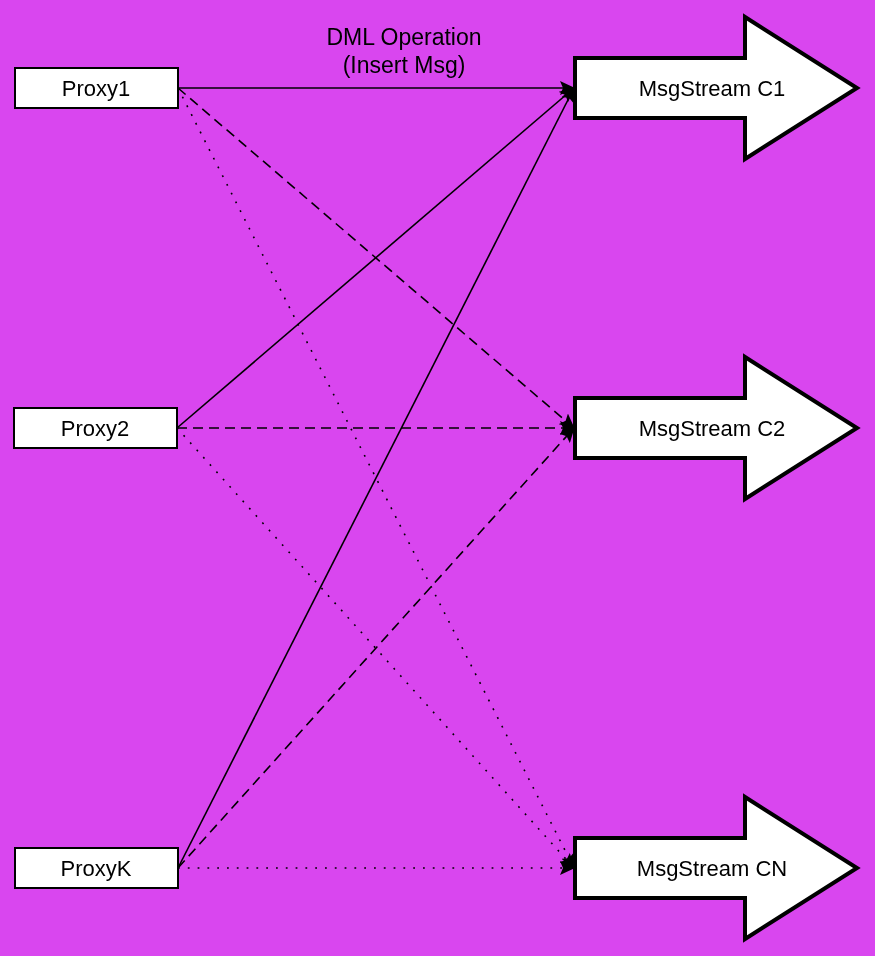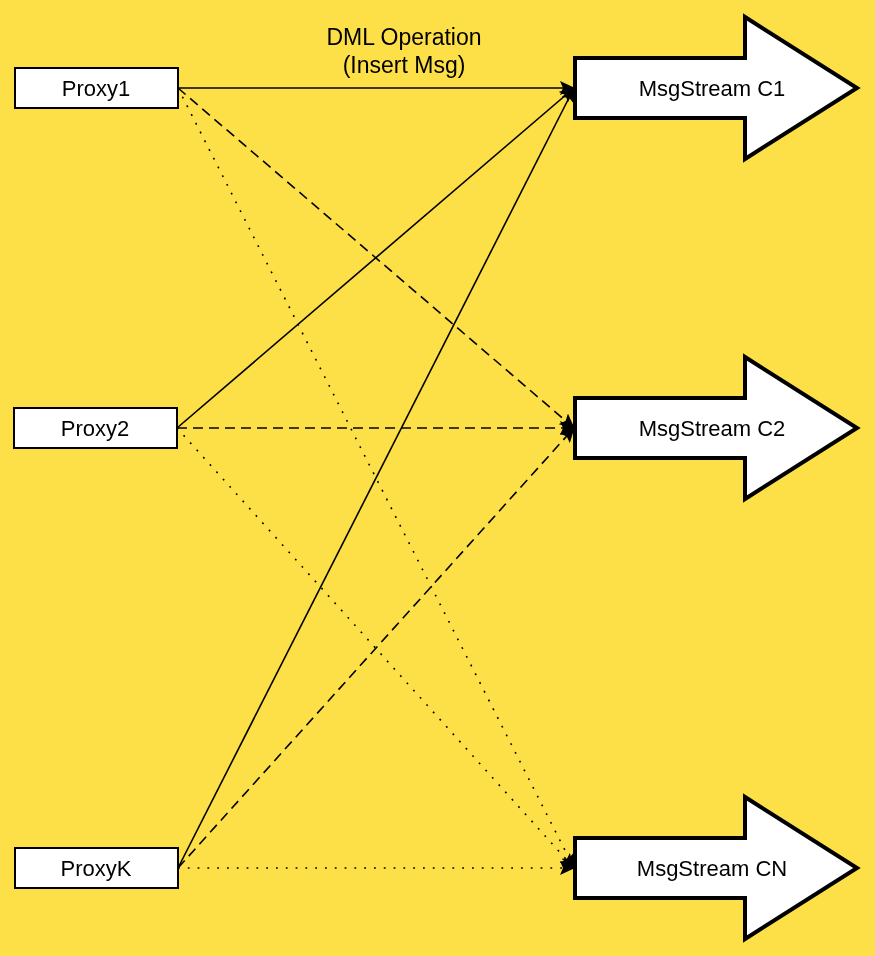--- a/index.html
+++ b/index.html
@@ -4,21 +4,21 @@
 <style>
   html, body {
     margin: 0;
     padding: 0;
     background: #ffffff;
   }
   #canvas {
     position: relative;
     width: 875px;
     height: 956px;
-    background: #fde047;
+    background: #d946ef;
     overflow: hidden;
   }
   svg {
     display: block;
     font-family: "Liberation Sans", sans-serif;
   }
   .node-rect {
     fill: #ffffff;
     stroke: #000000;
     stroke-width: 2;

